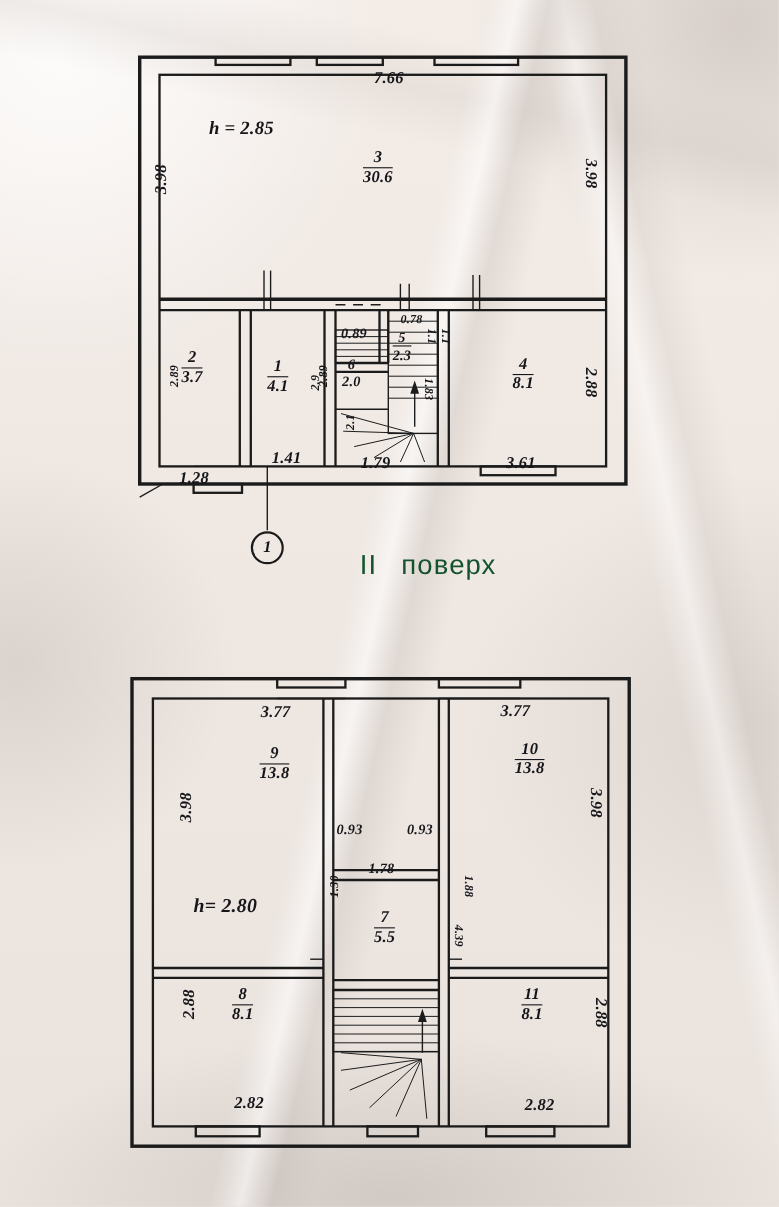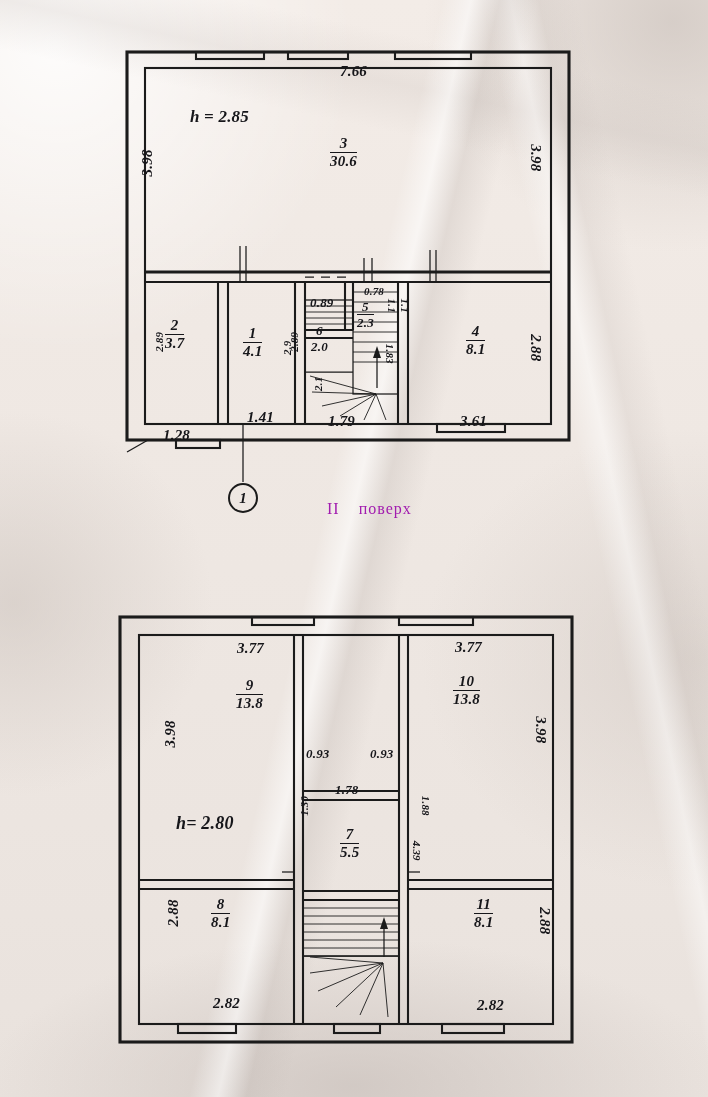--- a/index.html
+++ b/index.html
@@ -52,23 +52,23 @@
   .dim { font-size: 15px; }
   .dim-sm { font-size: 13px; }
   .dim-xs { font-size: 11px; }
   .rot90 { transform: rotate(-90deg); transform-origin: 50% 50%; }
   .rot90cw { transform: rotate(90deg); transform-origin: 50% 50%; }
   .roomnum { text-align: center; font-size: 15px; }
   .roomnum .n { display: block; }
   .roomnum .a { display: block; border-top: 1.6px solid #16161a; padding-top: 1px; }
   .floor-title {
     position: absolute;
-    font-family: Liberation Serif, serif;
-    font-size: 16px;
-    color: #a21caf;
+    font-family: Liberation Sans, sans-serif;
+    font-size: 25px;
+    color: #14532d;
     letter-spacing: 1px;
   }
   .floor-title .rn { margin-right: 14px; }
   .axis-circle {
     position: absolute;
     width: 30px; height: 30px;
     border: 2.2px solid #1b1b1b;
     border-radius: 50%;
     display: flex; align-items: center; justify-content: center;
     font-size: 15px; font-style: italic; font-weight: 700;
@@ -294,21 +294,21 @@
 
   <div class="lbl hand dim rot90" style="left:157px; top:726px;">3.98</div>
   <div class="lbl hand dim rot90cw" style="left:527px; top:722px;">3.98</div>
   <div class="lbl hand dim rot90" style="left:160px; top:905px;">2.88</div>
   <div class="lbl hand dim rot90cw" style="left:531px; top:913px;">2.88</div>
 
   <div class="lbl roomnum hand" style="left:236px; top:678px;">
     <span class="n">9</span>
     <span class="a">13.8</span>
   </div>
-  <div class="lbl roomnum hand" style="left:453px; top:674px;">
+  <div class="lbl roomnum hand" style="left:468px; top:674px;">
     <span class="n">10</span>
     <span class="a">13.8</span>
   </div>
   <div class="lbl roomnum hand" style="left:340px; top:827px;">
     <span class="n">7</span>
     <span class="a">5.5</span>
   </div>
   <div class="lbl roomnum hand" style="left:211px; top:897px;">
     <span class="n">8</span>
     <span class="a">8.1</span>

